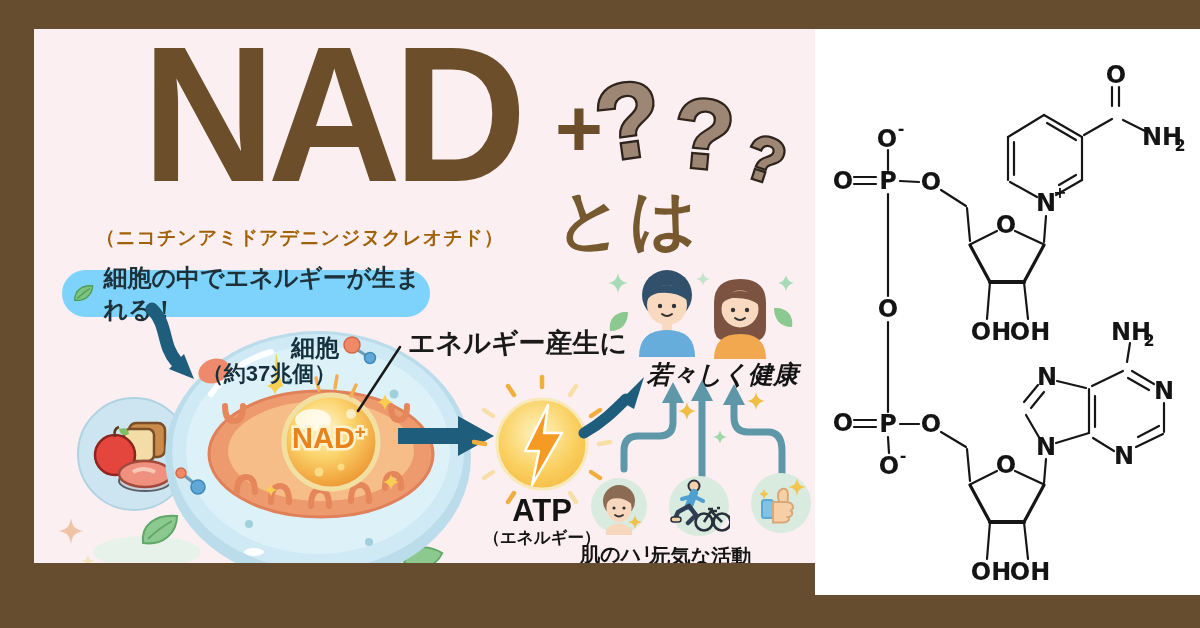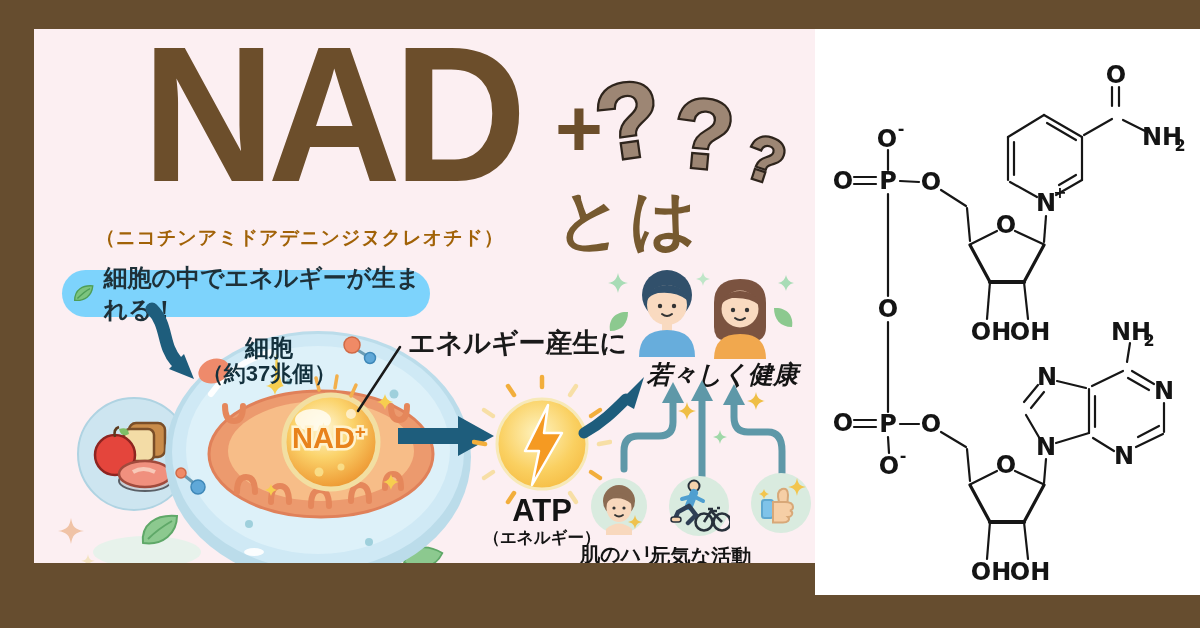--- a/index.html
+++ b/index.html
@@ -19,21 +19,21 @@
   .qm2 { left:640px; top:56px; font-size:98px; transform:rotate(5deg); }
   .qm3 { left:712px; top:100px; font-size:62px; transform:rotate(18deg); }
   .t-toha { left:522px; top:146px; font-size:66px; font-weight:900; color:#76592F; letter-spacing:6px; }
   .t-sub { left:62px; top:196px; font-size:19px; font-weight:700; color:#a16207; letter-spacing:1px; }
 
   
   .banner { left:28px; top:241px; width:368px; height:47px; background:#7dd3fc; border-radius:24px;
             display:flex; align-items:center; gap:8px; padding-left:10px; }
   .banner-text { font-size:24px; font-weight:800; color:#1E3038; }
 
-  .cell-label { left:165px; top:303px; width:140px; text-align:center; font-size:24px; font-weight:800; color:#13303C; }
+  .cell-label { left:165px; top:303px; width:140px; text-align:right; font-size:24px; font-weight:800; color:#13303C; }
   .cell-sublabel { left:160px; top:330px; width:150px; text-align:center; font-size:22px; font-weight:700; color:#13303C; }
 
   .note { left:374px; top:301px; font-size:27px; font-weight:800; color:#1A1A1A; line-height:27px; }
   .note .hl { color:#F0932A; }
 
   .healthy { left:574px; top:329px; width:190px; text-align:right; font-size:25px; font-weight:900; color:#141414;font-style:italic; }
 
   .benefit-label { text-align:center; font-size:20px; font-weight:800; color:#141414; }
   .bl1 { left:536px; top:512px; width:102px; }
   .bl2 { left:608px; top:514px; width:118px; }

